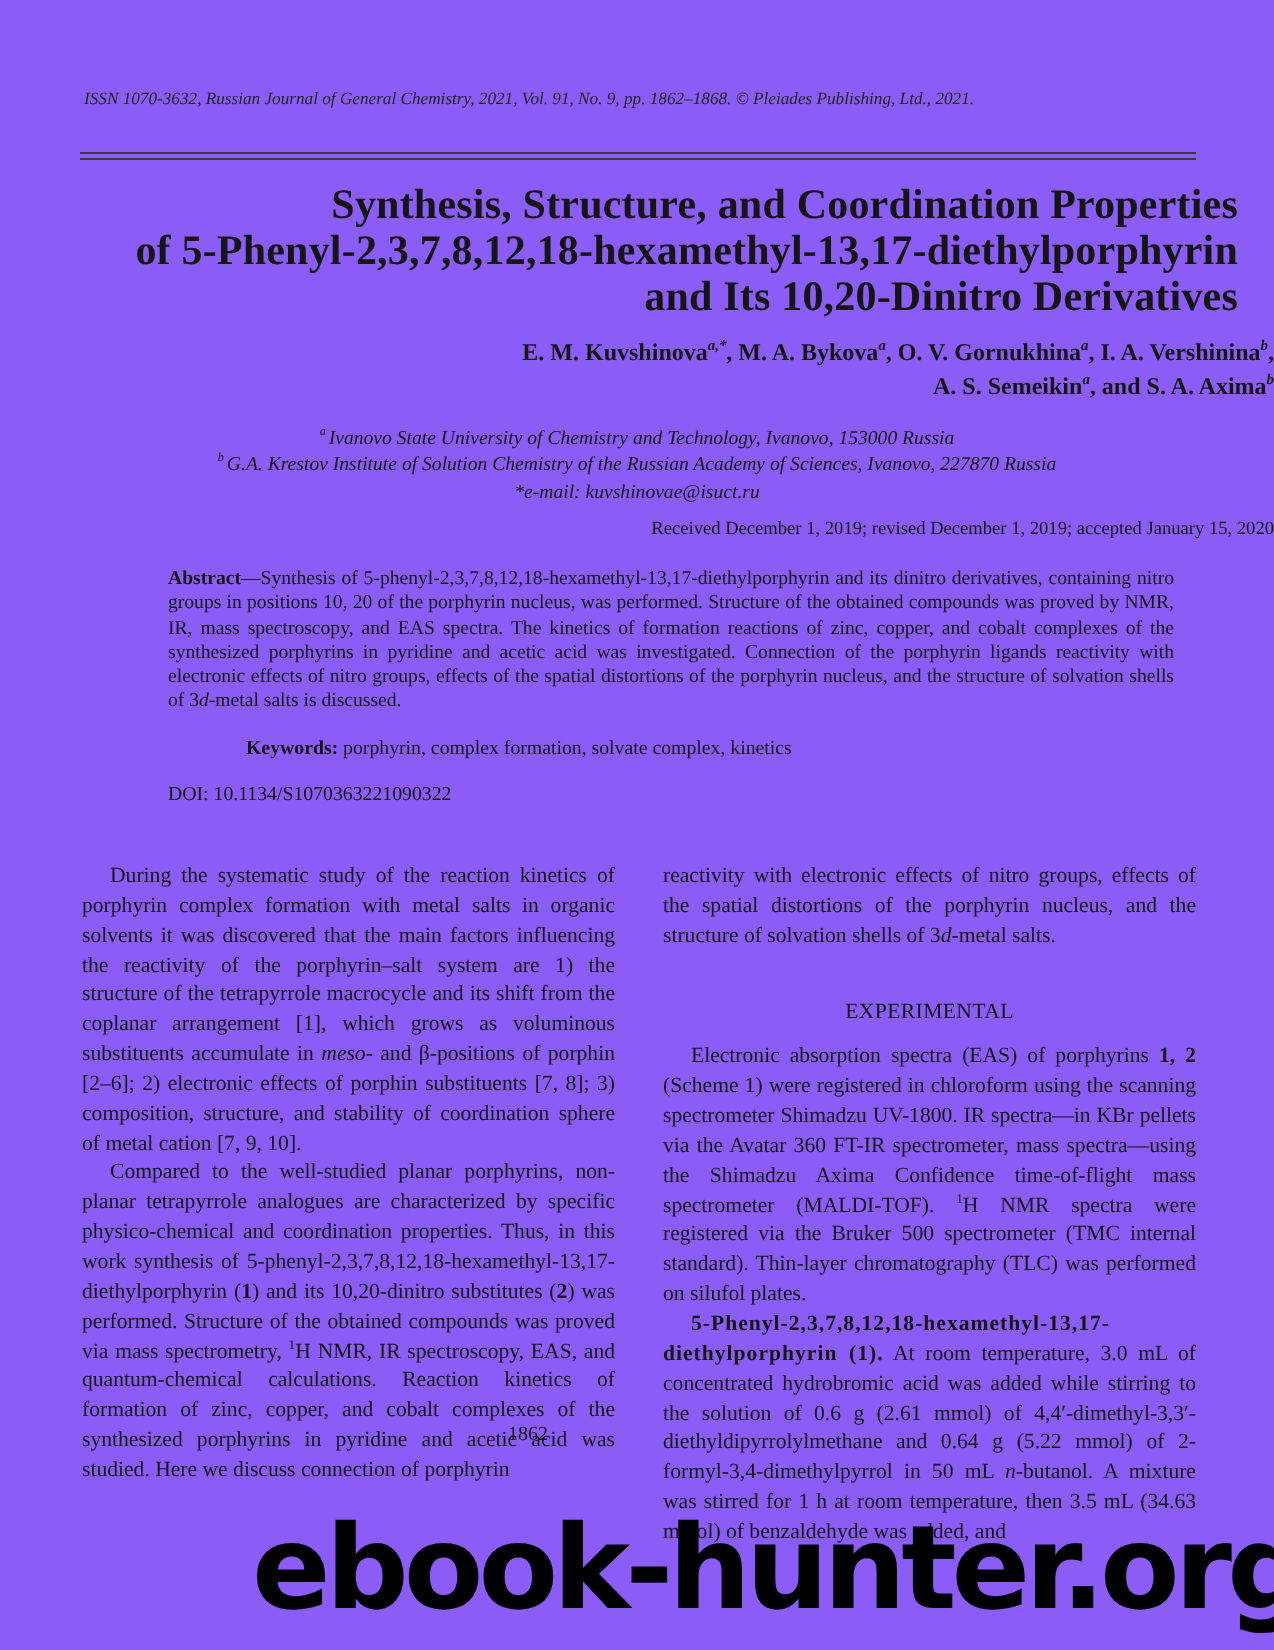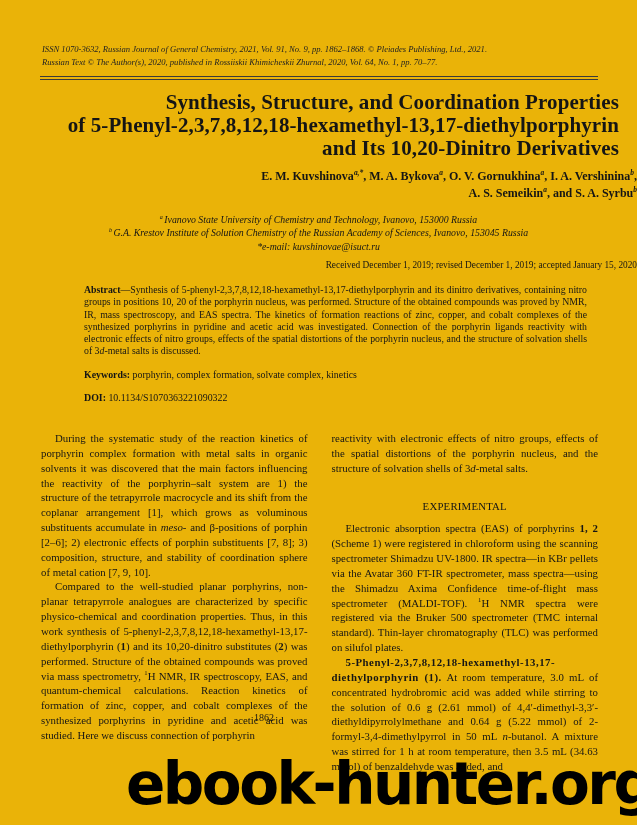--- a/index.html
+++ b/index.html
@@ -1,16 +1,16 @@
 <!DOCTYPE html>
 <html><head>
 <meta charset="utf-8">
 <style>
   html,body{margin:0;padding:0;background:#ffffff;}
-  .page{position:relative;width:637px;height:825px;background:#eab308;overflow:hidden;
+  .page{position:relative;width:637px;height:825px;background:#8b5cf6;overflow:hidden;
         font-family:"Liberation Serif",serif;color:#151515;}
   .jheader{position:absolute;top:43px;left:42px;right:38px;font-style:italic;
            font-size:8.6px;line-height:12.6px;color:#222;}
   .rule{position:absolute;top:76px;left:40px;right:39px;height:2px;
         border-top:1px solid #3a3a3a;border-bottom:1px solid #3a3a3a;}
   .title{position:absolute;top:91px;left:18px;right:18px;text-align:right;
          font-weight:bold;font-size:21px;line-height:23px;letter-spacing:0.1px;}
   .authors{position:absolute;top:168px;left:0;right:0;text-align:right;
            font-weight:bold;font-size:12px;line-height:17px;}
   .affils{position:absolute;top:213px;left:0;right:0;text-align:center;
@@ -33,48 +33,47 @@
              font-family:"DejaVu Sans",sans-serif;font-weight:bold;font-size:58px;
              letter-spacing:-2.5px;color:#000;}
 </style>
 </head>
 <body>
 
 <div class="page">
 
   <div class="jheader">
     <div>ISSN 1070-3632, Russian Journal of General Chemistry, 2021, Vol. 91, No. 9, pp. 1862–1868. © Pleiades Publishing, Ltd., 2021.</div>
-    <div>Russian Text © The Author(s), 2020, published in Rossiiskii Khimicheskii Zhurnal, 2020, Vol. 64, No. 1, pp. 70–77.</div>
   </div>
 
   <div class="rule"></div>
 
   <div class="title">
     <div>Synthesis, Structure, and Coordination Properties</div>
     <div>of 5-Phenyl-2,3,7,8,12,18-hexamethyl-13,17-diethylporphyrin</div>
     <div>and Its 10,20-Dinitro Derivatives</div>
   </div>
 
   <div class="authors">
     <div><span>E. M. Kuvshinova</span><sup style="font-style: italic;">a,*</sup><span>, M. A. Bykova</span><sup style="font-style: italic;">a</sup><span>, O. V. Gornukhina</span><sup style="font-style: italic;">a</sup><span>, I. A. Vershinina</span><sup style="font-style: italic;">b</sup><span>,</span></div>
-    <div><span>A. S. Semeikin</span><sup style="font-style: italic;">a</sup><span>, and S. A. Syrbu</span><sup style="font-style: italic;">b</sup></div>
+    <div><span>A. S. Semeikin</span><sup style="font-style: italic;">a</sup><span>, and S. A. Axima</span><sup style="font-style: italic;">b</sup></div>
   </div>
 
   <div class="affils">
     <div><sup>a </sup><span>Ivanovo State University of Chemistry and Technology, Ivanovo, 153000 Russia</span></div>
-    <div><sup>b </sup><span>G.A. Krestov Institute of Solution Chemistry of the Russian Academy of Sciences, Ivanovo, 153045 Russia</span></div>
+    <div><sup>b </sup><span>G.A. Krestov Institute of Solution Chemistry of the Russian Academy of Sciences, Ivanovo, 227870 Russia</span></div>
     <div>*e-mail: kuvshinovae@isuct.ru</div>
   </div>
 
   <div class="dates">Received December 1, 2019; revised December 1, 2019; accepted January 15, 2020</div>
 
   <div class="abstract"><span style="font-weight: bold;">Abstract</span><span>—Synthesis of 5-phenyl-2,3,7,8,12,18-hexamethyl-13,17-diethylporphyrin and its dinitro derivatives, containing nitro groups in positions 10, 20 of the porphyrin nucleus, was performed. Structure of the obtained compounds was proved by NMR, IR, mass spectroscopy, and EAS spectra. The kinetics of formation reactions of zinc, copper, and cobalt complexes of the synthesized porphyrins in pyridine and acetic acid was investigated. Connection of the porphyrin ligands reactivity with electronic effects of nitro groups, effects of the spatial distortions of the porphyrin nucleus, and the structure of solvation shells of 3</span><span style="font-style: italic;">d</span><span>-metal salts is discussed.</span></div>
 
-  <div class="kv keywords"><span style="font-weight: bold;">Keywords:</span><span> porphyrin, complex formation, solvate complex, kinetics</span></div>
-  <div class="kv doi"><span style="font-weight: bold;">DOI:</span><span> 10.1134/S1070363221090322</span></div>
+  <div class="kv keywords"><span style="font-weight: bold; margin-left: 39px;">Keywords:</span><span> porphyrin, complex formation, solvate complex, kinetics</span></div>
+  <div class="kv doi"><span style="font-weight: normal;">DOI:</span><span> 10.1134/S1070363221090322</span></div>
 
   <div class="columns">
     <div class="col">
       <p class="indent"><span>During the systematic study of the reaction kinetics of porphyrin complex formation with metal salts in organic solvents it was discovered that the main factors influencing the reactivity of the porphyrin–salt system are 1) the structure of the tetrapyrrole macrocycle and its shift from the coplanar arrangement [1], which grows as voluminous substituents accumulate in </span><span style="font-style: italic;">meso-</span><span> and β-positions of porphin [2–6]; 2) electronic effects of porphin substituents [7, 8]; 3) composition, structure, and stability of coordination sphere of metal cation [7, 9, 10].</span></p>
       <p class="indent"><span>Compared to the well-studied planar porphyrins, non-planar tetrapyrrole analogues are characterized by specific physico-chemical and coordination properties. Thus, in this work synthesis of 5-phenyl-2,3,7,8,12,18-hexamethyl-13,17-diethylporphyrin (</span><span style="font-weight: bold;">1</span><span>) and its 10,20-dinitro substitutes (</span><span style="font-weight: bold;">2</span><span>) was performed. Structure of the obtained compounds was proved via mass spectrometry, </span><sup>1</sup><span>H NMR, IR spectroscopy, EAS, and quantum-chemical calculations. Reaction kinetics of formation of zinc, copper, and cobalt complexes of the synthesized porphyrins in pyridine and acetic acid was studied. Here we discuss connection of porphyrin</span></p>
     </div>
     <div class="col">
       <p><span>reactivity with electronic effects of nitro groups, effects of the spatial distortions of the porphyrin nucleus, and the structure of solvation shells of 3</span><span style="font-style: italic;">d</span><span>-metal salts.</span></p>
       <div class="sechead">EXPERIMENTAL</div>
       <p class="indent"><span>Electronic absorption spectra (EAS) of porphyrins </span><span style="font-weight: bold;">1, 2</span><span> (Scheme 1) were registered in chloroform using the scanning spectrometer Shimadzu UV-1800. IR spectra—in KBr pellets via the Avatar 360 FT-IR spectrometer, mass spectra—using the Shimadzu Axima Confidence time-of-flight mass spectrometer (MALDI-TOF). </span><sup>1</sup><span>H NMR spectra were registered via the Bruker 500 spectrometer (TMC internal standard). Thin-layer chromatography (TLC) was performed on silufol plates.</span></p>

